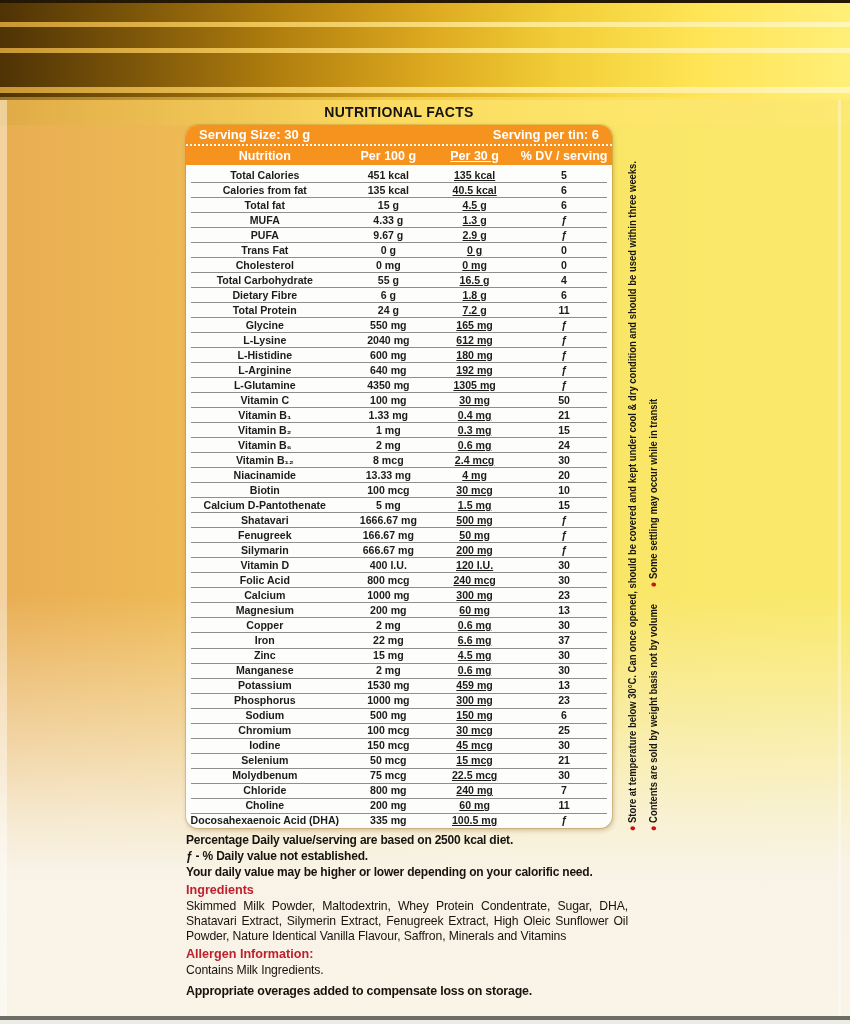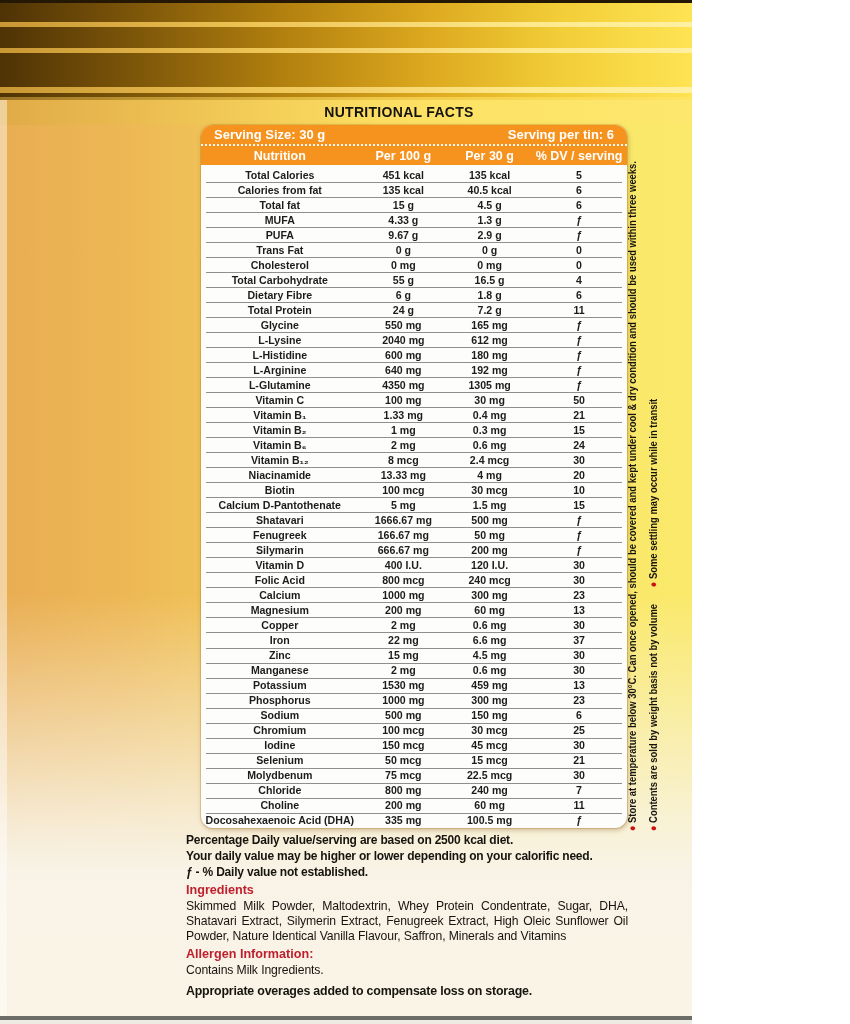--- a/index.html
+++ b/index.html
@@ -1,17 +1,17 @@
 <!DOCTYPE html>
 <html><head>
 <meta charset="utf-8">
 <style>
   html,body{margin:0;padding:0;background:#fff;}
   #canvas{
-    position:relative;width:692px;height:1024px;overflow:hidden;
+    position:relative;width:850px;height:1024px;overflow:hidden;
     font-family:"Liberation Sans","DejaVu Sans",sans-serif;
     background:
       linear-gradient(180deg, rgba(248,243,230,0) 0%, rgba(248,243,230,0) 58%,
                       rgba(248,243,230,.85) 80%, #f8f3e6 85%, #f9f4e6 100%),
       linear-gradient(90deg, #e9ad52 0%, #edb755 18%, #f2c95a 38%,
                       #f6da60 54%, #f9e667 70%, #fae96b 100%);
   }
   
   .stripes{position:absolute;left:0;top:0;width:850px;height:100px;}
   .band{background:linear-gradient(90deg,#4f3305 0%,#7d5609 16%,#b4820f 34%,
@@ -27,27 +27,27 @@
   .bottom-line{position:absolute;left:0;top:1016px;width:850px;height:4px;background:#6d6d68;}
   .bottom-tail{position:absolute;left:0;top:1020px;width:850px;height:4px;background:#ecece4;}
 
   
   .nf-title{position:absolute;left:186px;top:104px;width:426px;text-align:center;
     font-size:14px;font-weight:bold;color:#151310;letter-spacing:.3px;}
 
   
   .card{position:absolute;left:186px;top:125px;width:426px;height:703px;background:#fdfdfb;
     border-radius:12px;overflow:hidden;
-    box-shadow:0 0 0 1px rgba(170,110,25,.25), 1px 2px 5px rgba(120,70,10,.35);margin-left:15px;}
+    box-shadow:0 0 0 1px rgba(170,110,25,.25), 1px 2px 5px rgba(120,70,10,.35);}
   .hdr{background:#F6921E;color:#fff;font-weight:bold;}
   .hdr1{height:21px;display:flex;justify-content:space-between;align-items:center;
     padding:0 13px;font-size:13px;border-bottom:2px dotted rgba(255,255,255,.95);box-sizing:border-box;}
   .hdr2{height:19px;display:flex;align-items:center;font-size:12.5px;justify-content:space-between;}
   .c1{width:37%;text-align:center;} .c2{width:21%;text-align:center;}
-  .c3{width:19.5%;text-align:center;} .c4{width:22.5%;text-align:center;}
+  .c3{width:19.5%;text-align:center;text-decoration:underline;} .c4{width:22.5%;text-align:center;}
   .rows{position:absolute;left:0;top:42px;right:0;bottom:0;display:flex;flex-direction:column;}
   .row{flex:1 1 0;display:flex;align-items:center;position:relative;
     font-size:10.6px;font-weight:bold;color:#1c1c1c;}
   .row + .row::before{content:"";position:absolute;top:0;left:5px;right:5px;height:1px;background:#8f8f8f;}
   .dv-sym{font-style:italic;}
 
   
   .vtext{position:absolute;top:831px;transform-origin:0 0;
     transform:rotate(-90deg) scaleX(.82);white-space:nowrap;
     font-size:11.5px;font-weight:bold;color:#17140f;}
@@ -412,22 +412,22 @@
   <div class="vtext" style="left:647px;">
     <span class="bullet">●</span>
     <span>Contents are sold by weight basis not by volume</span>
     <span class="vgap"></span>
     <span class="bullet">●</span>
     <span>Some settling may occur while in transit</span>
   </div>
 
   <div class="footer">
     <div class="fnote">Percentage Daily value/serving are based on 2500 kcal diet.</div>
+    <div class="fnote">ƒ - % Daily value not established.</div>
     <div class="fnote">Your daily value may be higher or lower depending on your calorific need.</div>
-    <div class="fnote">ƒ - % Daily value not established.</div>
     <div class="fhead">Ingredients</div>
     <div class="fbody">Skimmed Milk Powder, Maltodextrin, Whey Protein Condentrate, Sugar, DHA, Shatavari Extract, Silymerin Extract, Fenugreek Extract, High Oleic Sunflower Oil Powder, Nature Identical Vanilla Flavour, Saffron, Minerals and Vitamins</div>
     <div class="fhead">Allergen Information:</div>
     <div class="fbody">Contains Milk Ingredients.</div>
     <div class="fstore">Appropriate overages added to compensate loss on storage.</div>
   </div>
 
   <div class="bottom-line"></div>
   <div class="bottom-tail"></div>
 </div>

